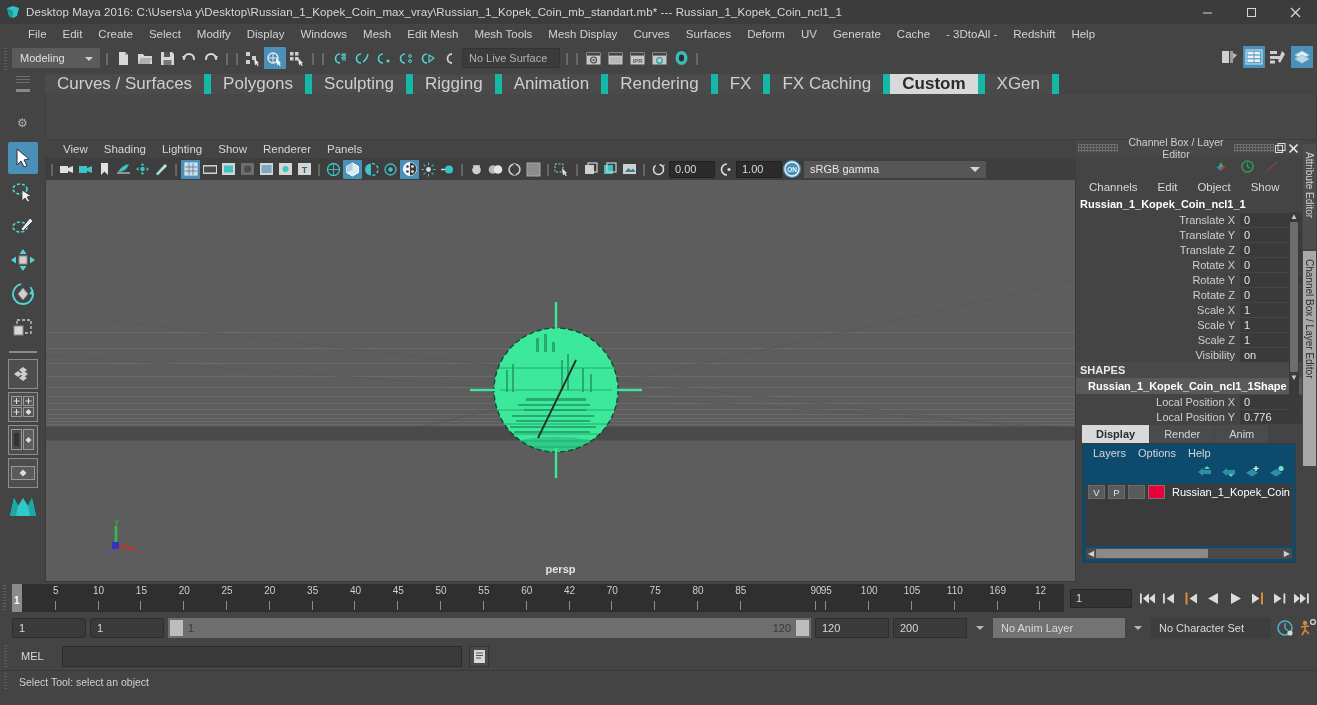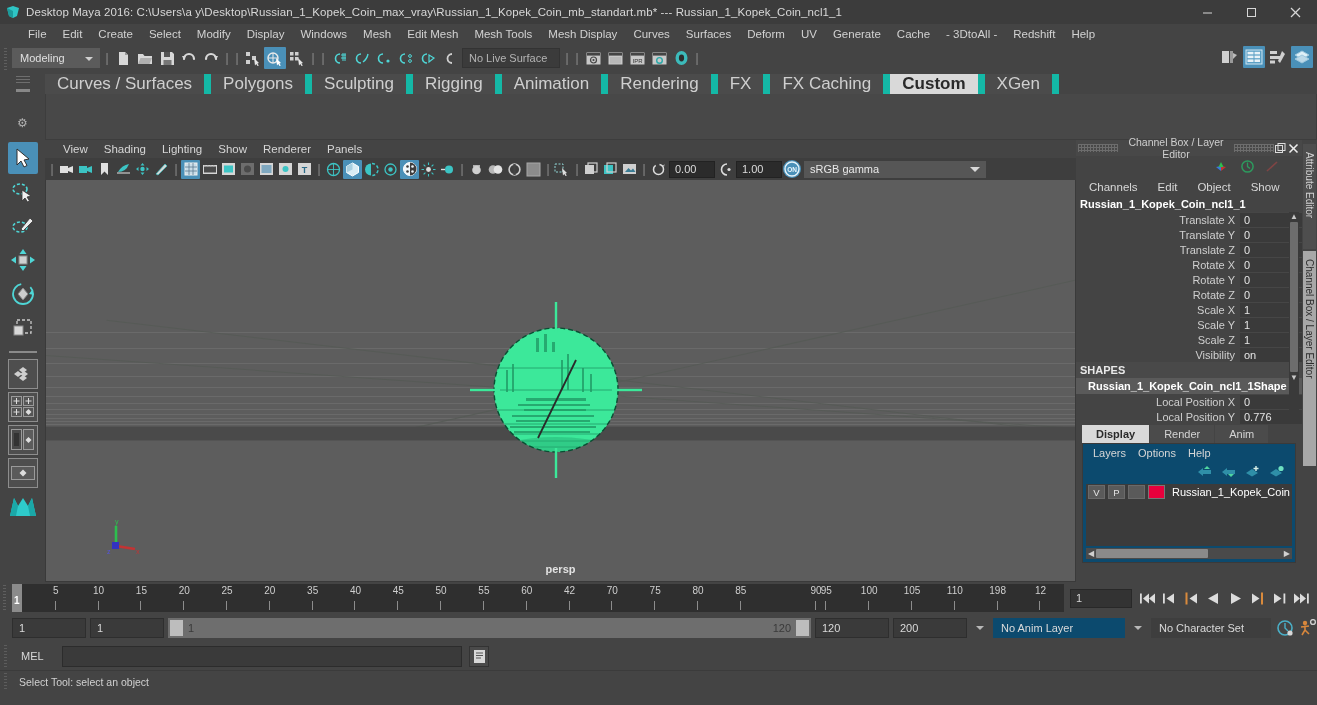--- a/index.html
+++ b/index.html
@@ -1079,21 +1079,21 @@
         <div class="tick" style="left: 899.008px;">
           <div class="line"></div>
           <div class="num">105</div>
         </div>
         <div class="tick" style="left: 941.818px;">
           <div class="line"></div>
           <div class="num">110</div>
         </div>
         <div class="tick" style="left: 984.628px;">
           <div class="line"></div>
-          <div class="num">198</div>
+          <div class="num">169</div>
         </div>
         <div class="tick" style="left: 1027.44px;">
           <div class="line"></div>
           <div class="num">12</div>
         </div>
         <div class="cursorbox" style="left: 0px;"></div>
         <div class="cursornum" style="left: 2px;">1</div>
       </div>
     <div class="curframe">1</div>
     <div class="playbtns">
@@ -1153,21 +1153,21 @@
     <div class="rfield">1</div>
     <div class="rangebar">
       <div class="rb-handle"></div>
       <div class="rb-lab">1</div>
       <div class="rb-lab-r">120</div>
       <div class="rb-handle"></div>
     </div>
     <div class="rfield">120</div>
     <div class="rfield">200</div>
     <div class="car-sm"></div>
-    <div class="flatlabel" style="background:#0c4a6e;min-width:132px;">No Anim Layer</div>
+    <div class="flatlabel" style="background:#737373;min-width:132px;">No Anim Layer</div>
     <div class="car-sm"></div>
     <div class="flatlabel" style="background:#3e3e3e;min-width:120px;">No Character Set</div>
     <div class="pbtn">
       <svg width="18" height="18" viewBox="0 0 18 18">
           <circle cx="9" cy="9" r="7" fill="none" stroke="#4ab0c8" stroke-width="1.6"></circle>
           <path d="M9 4 v5 l3 3" stroke="#4ab0c8" stroke-width="1.4" fill="none"></path>
           <circle cx="14" cy="14" r="2.6" fill="#d8d8d8"></circle>
         </svg>
     </div>
     <div class="pbtn">

